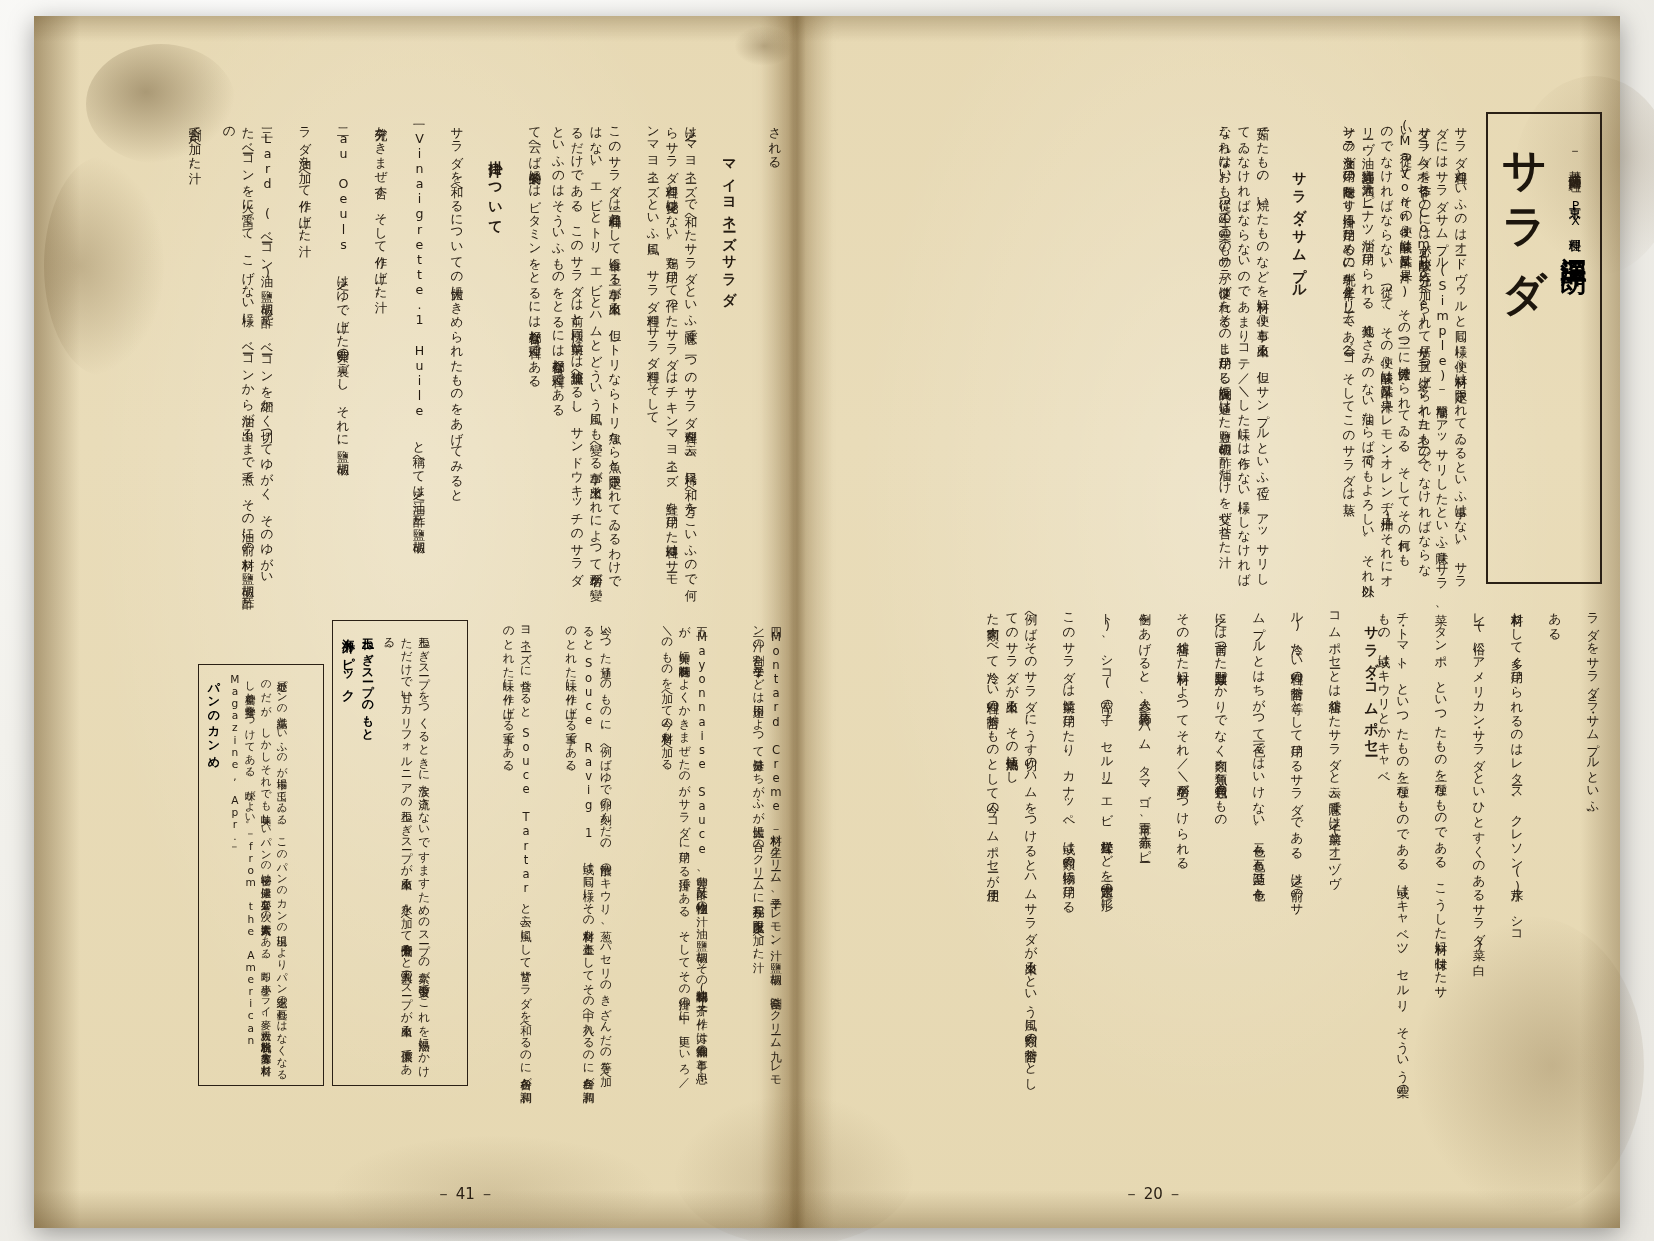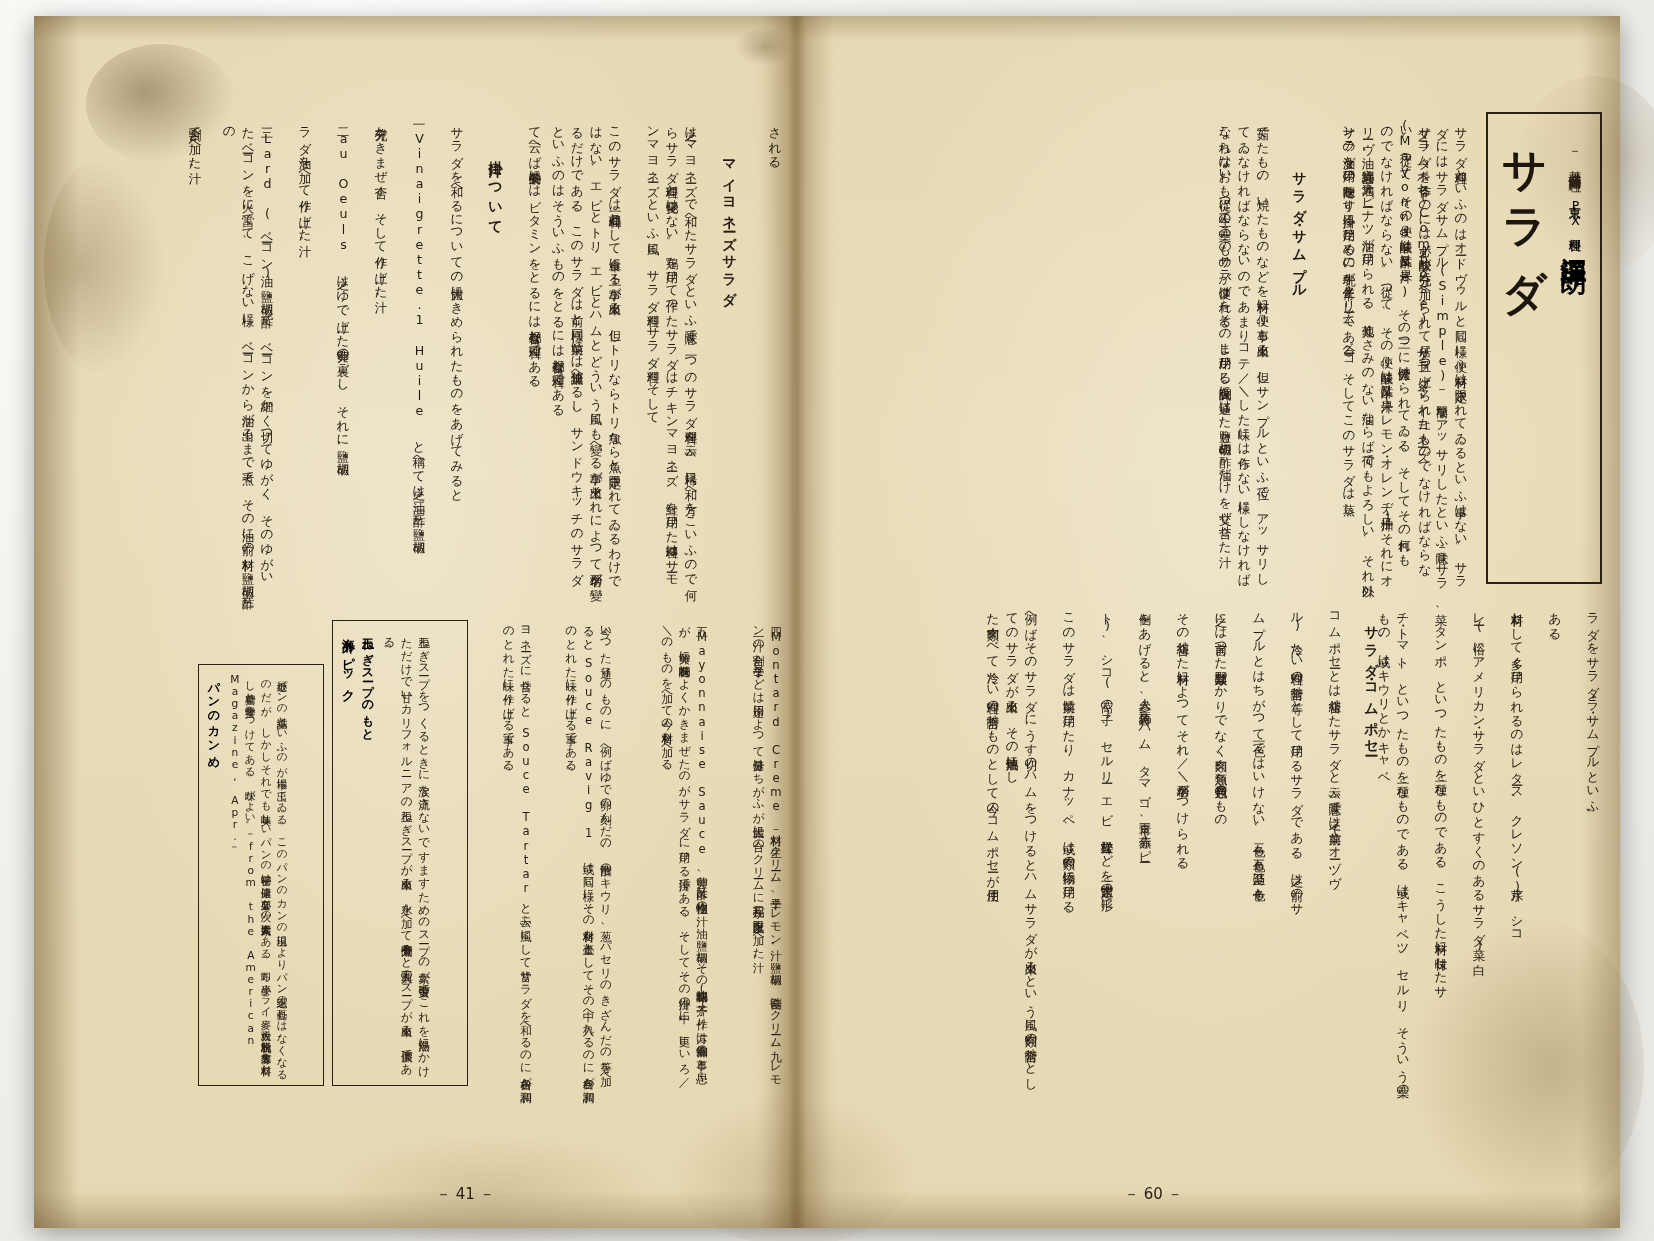--- a/index.html
+++ b/index.html
@@ -289,21 +289,21 @@
       <div class="col" style="right:418px; top:500px; height:492px;">その組合せた材料によつてそれ／＼名稱がつけられる。</div>
       <div class="col" style="right:456px; top:500px; height:492px;">例をあげると、人參、馬鈴薯、ハム、タマゴ、靑豆、赤蕪(ピー</div>
       <div class="col" style="right:494px; top:500px; height:492px;">ト)、シコ(萵の子)、セルリー、エビ、洋松茸などを大體一定の形に</div>
       <div class="col" style="right:532px; top:500px; height:492px;">このサラダは前菜に用ひたり、カナッペ、或は肉類の添物に用ひる。</div>
       <div class="col" style="right:570px; top:500px; height:492px;">例へばそのサラダにうす切のハムをつけるとハムサラダが出來るという風に肉類の附合せとしてのサラダが出來る、その他蒸焼にし</div>
       <div class="col" style="right:608px; top:500px; height:492px;">た肉類すべて冷たい料理の附合せものとして今のコムポセーが使用</div>
 
       <div class="col head" style="right:26px; top:214px; height:210px; opacity:0;">サラダ・ラ・サムプル</div>
     </div>
 
-    <div class="pageno" id="pageno-right">－ 60 －</div>
+    <div class="pageno" id="pageno-right">－ 20 －</div>
 
     <div id="left-content">
 
       <div class="col" style="right:0px; top:14px; height:470px;">される。</div>
 
       <div class="col head" style="right:44px; top:46px; height:200px;">マイヨネーズサラダ</div>
 
       <div class="col" style="right:84px; top:14px; height:470px;">之はマヨネーズで和へたサラダといふ意味で、一つのサラダ料理を云ふ、只稀に和へ方をこいふので何らサラダ料理と變化はない。鶏を用ひて作つたサラダはチキンマヨネーズ、鮭を用ひた料理はサーモンマヨネーズといふ風に、サラダ料理、サラダ料理、そして</div>
       <div class="col" style="right:160px; top:14px; height:470px;">このサラダは一品料理として食卓に上る事が出來る。但しトリならトリ魚なら魚と限定されてゐるわけではない、エビとトリ、エビとハムとどういう風にも變へる事が出來それによつて名稱が變るだけである。このサラダは前と同様、前菜には無論使へるし、サンドウキッチのサラダといふのはそういふものをとるには好都合な料理である</div>
       <div class="col" style="right:240px; top:14px; height:470px;">て云へば榮養的にはビタミンをとるには好都合な料理である。</div>

